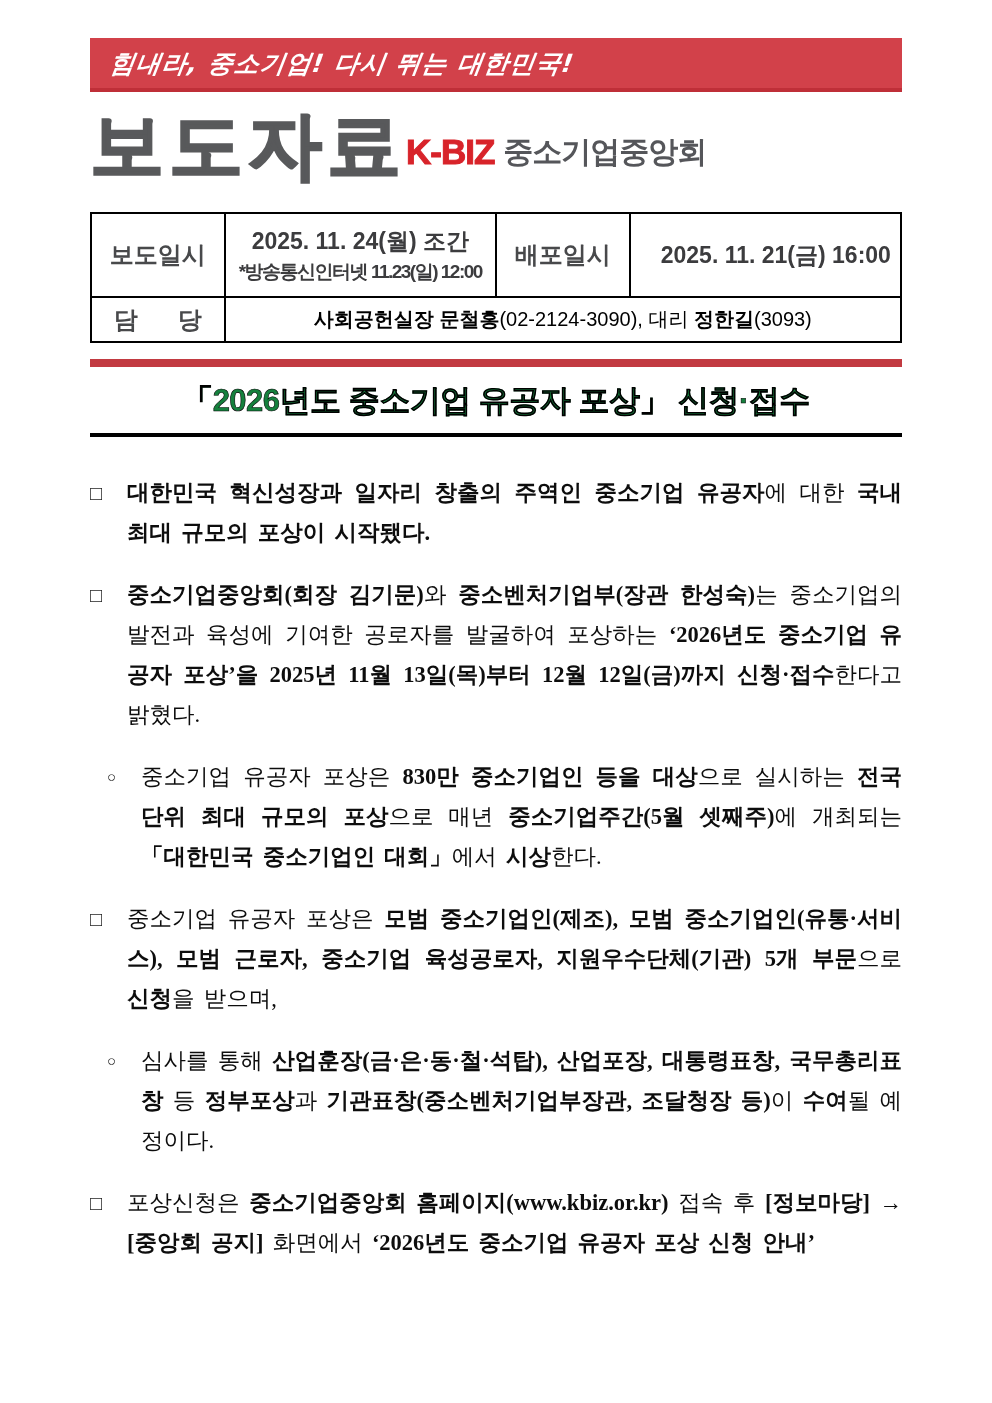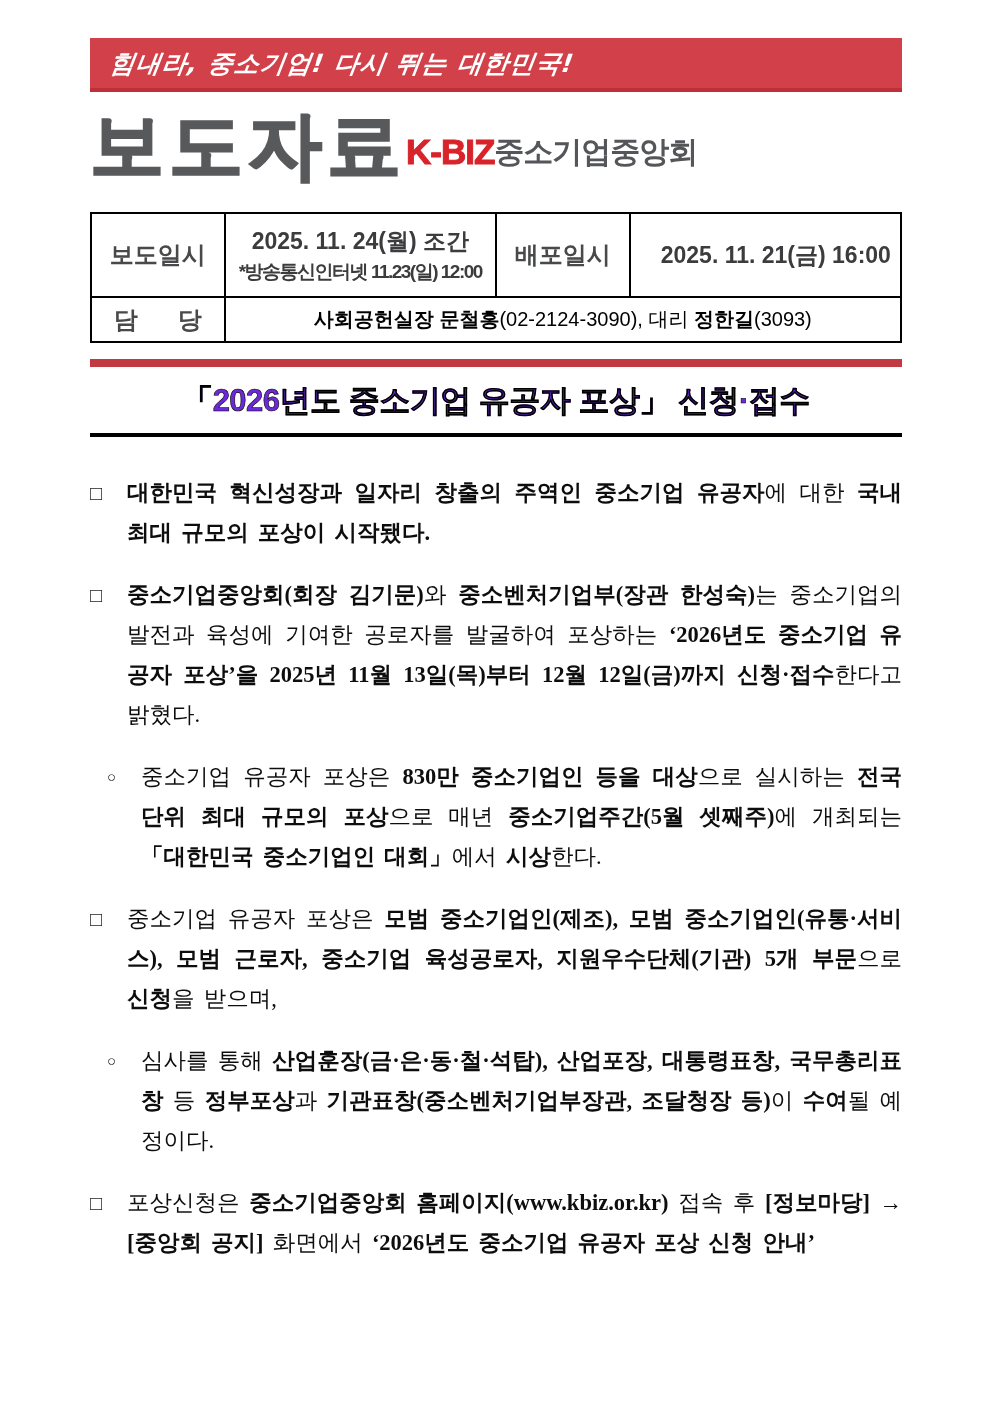--- a/index.html
+++ b/index.html
@@ -13,21 +13,21 @@
   .slogan { color:#ffffff; font-family:"DejaVu Sans","Liberation Sans",sans-serif;
             font-style:italic; font-weight:bold; font-size:25px; letter-spacing:1px;
             transform:skewX(-8deg); }
 
   
   .header-row { display:flex; justify-content:flex-start; align-items:center;
                 margin-top:8px; height:92px; }
   .doc-type { font-family:"Liberation Sans","DejaVu Sans",sans-serif; font-weight:900;
               font-size:74px; line-height:1; color:#58595b; letter-spacing:5px;
               -webkit-text-stroke:2px #58595b; }
-  .logo { display:flex; align-items:center; margin-top:12px; }
+  .logo { display:flex; align-items:center; gap:9px; margin-top:12px; }
   .kbiz { font-family:"Liberation Sans","DejaVu Sans",sans-serif; font-weight:900;
           font-size:35px; color:#d8232a; letter-spacing:-1px; -webkit-text-stroke:1px #d8232a; }
   .org  { font-family:"Liberation Sans","DejaVu Sans",sans-serif; font-weight:700;
           font-size:30px; color:#55565a; letter-spacing:-1px; }
 
   
   .info-table { width:100%; border-collapse:collapse; margin-top:20px; table-layout:fixed;
                 font-family:"Liberation Sans","DejaVu Sans",sans-serif; }
   .info-table td { border:2.4px solid #000; text-align:center; vertical-align:middle; }
   .row1 td { height:84px; }
@@ -35,21 +35,21 @@
   .cell-label { font-weight:bold; font-size:24px; color:#48494b; white-space:pre;border-radius:8px; }
   .v1 { font-size:23px; font-weight:bold; color:#3c3c3e; }
   .v2 { font-size:19px; font-weight:bold; color:#3c3c3e; letter-spacing:-1.5px; margin-top:2px; }
   .cell-value { font-size:23px; font-weight:bold; color:#3c3c3e;padding-left:21px; }
   .cell-contact { font-size:20px; color:#000000; font-weight:normal;border-radius:26px; }
   .cell-contact .b { font-weight:bold; }
 
   
   .red-bar { height:8px; background:#c23a41; margin-top:16px; }
   .title { font-family:"Liberation Sans","DejaVu Sans",sans-serif; font-weight:900;
-           font-size:31px; line-height:40px; text-align:center; color:#6d28d9;
+           font-size:31px; line-height:40px; text-align:center; color:#15803d;
            margin-top:14px; letter-spacing:-0.5px; -webkit-text-stroke:0.6px #000; }
   .subtitle { font-family:"Liberation Sans","DejaVu Sans",sans-serif; font-weight:bold;
               font-size:23px; line-height:30px; text-align:center; color:#000; margin-top:10px; }
   .double-line { margin-top:12px; height:4px; border-top:2px solid #000; border-bottom:2px solid #000; }
 
   
   .body-text { margin-top:36px; font-size:22.5px; line-height:40px; color:#0d0d0d; }
   .para { display:flex; margin-bottom:22px; }
   .para.sub { padding-left:17px; }
   .para:last-child { margin-bottom:0; }

